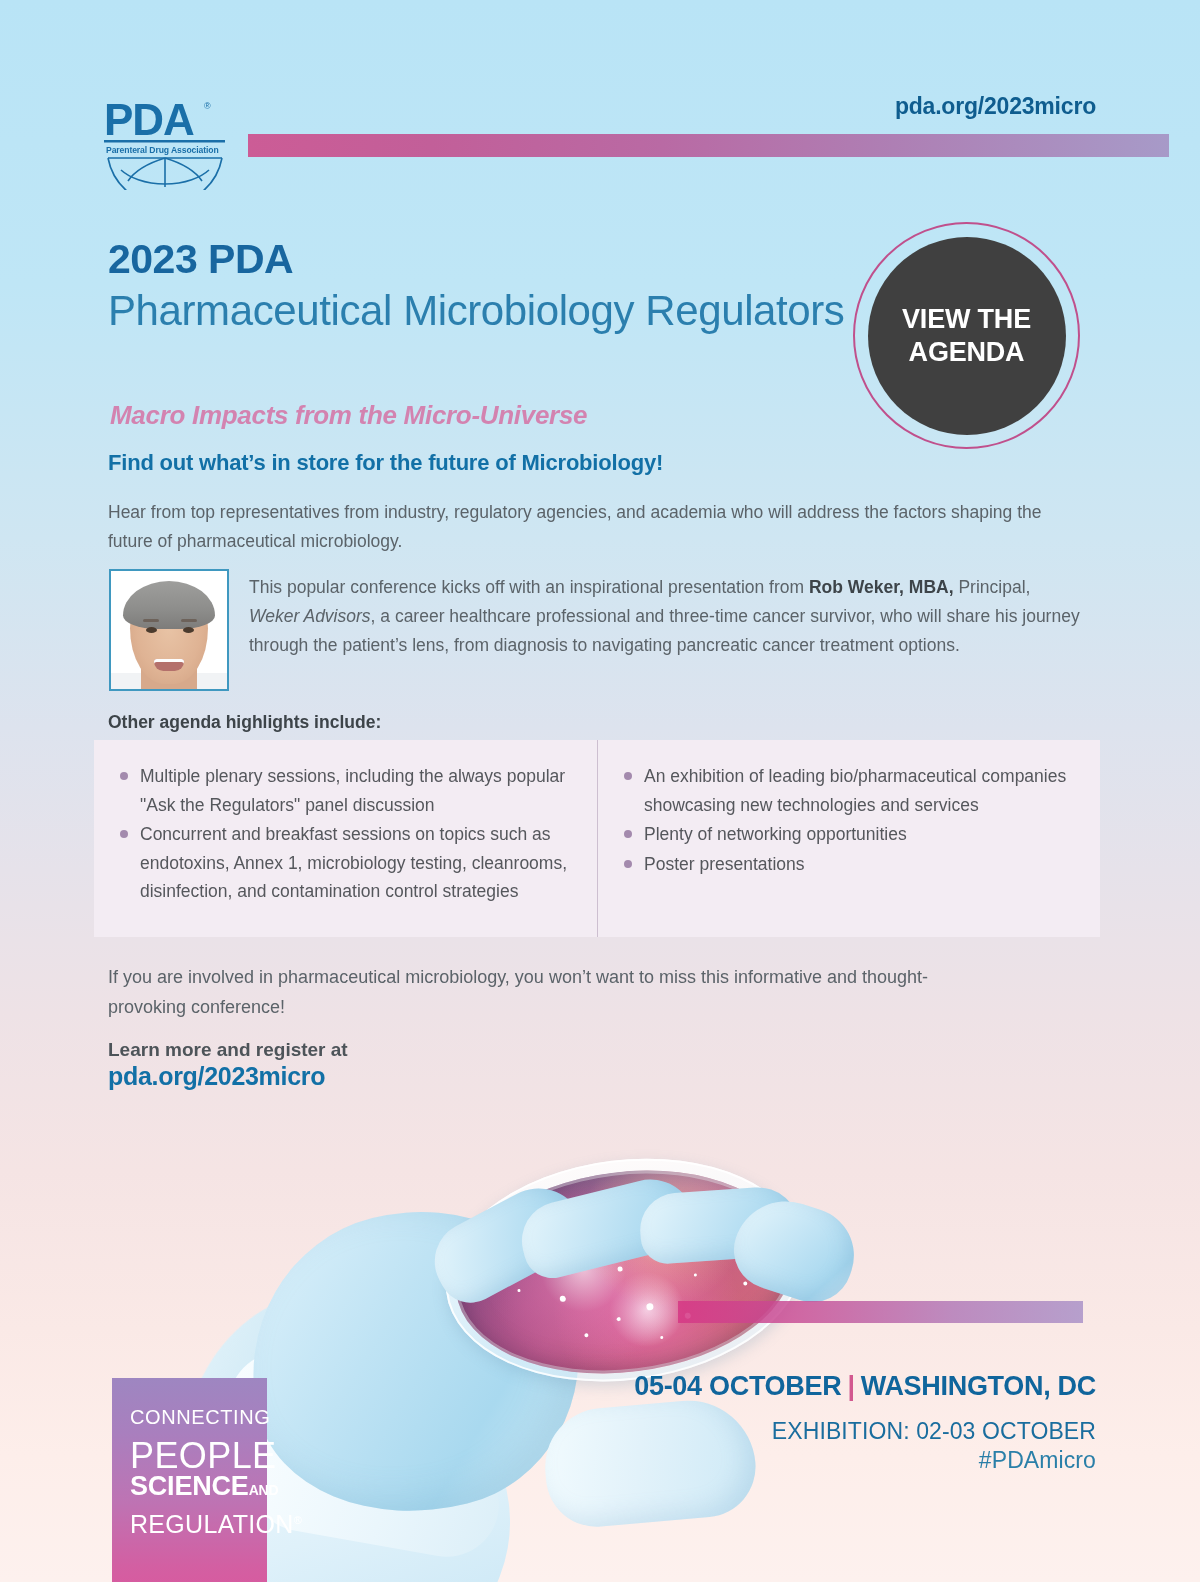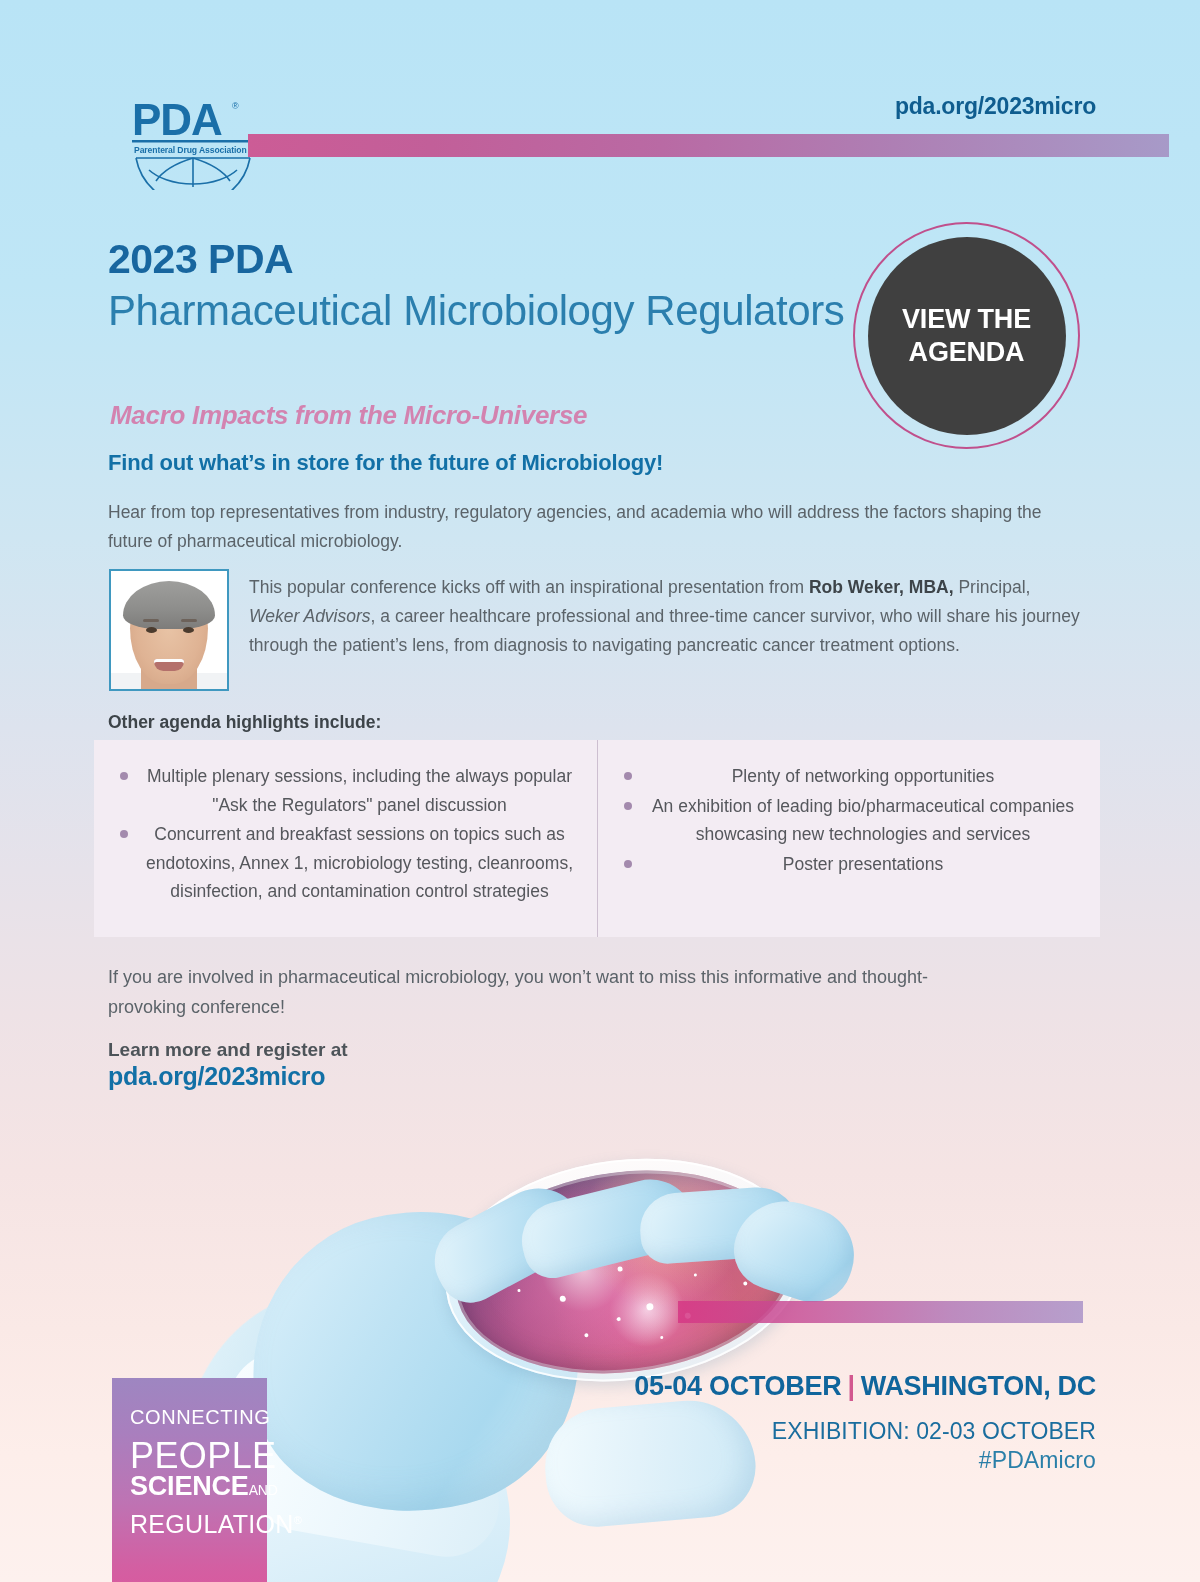--- a/index.html
+++ b/index.html
@@ -99,21 +99,21 @@
       linear-gradient(145deg,#4e3f72 0%,#7e4a7c 26%,#b45a86 50%,#c8607e 70%,#d87b86 88%,#e09a96 100%);
     box-shadow: inset 0 0 26px rgba(40,20,60,.40), inset 0 0 0 3px rgba(255,255,255,.45);
   }
   .dish .star{ position:absolute; background:#fff; border-radius:50%; }
   .dish-gloss{
     position:absolute; inset:0; border-radius:50%;
     background:linear-gradient(200deg,rgba(255,255,255,.42) 0%,rgba(255,255,255,.05) 30%,rgba(255,255,255,0) 55%);
   }
 
   
-  .pda-logo{ position:absolute; left:104px; top:95px; width:130px; height:95px;margin-left:28px; }
+  .pda-logo{ position:absolute; left:104px; top:95px; width:130px; height:95px; }
   .url-top{
     position:absolute; right:104px; top:93px;
     font-size:23px; font-weight:bold; color:#0f5d8f; letter-spacing:-0.2px;
   }
   .bar-top{
     position:absolute; left:248px; top:134px; width:921px; height:23px;
     background:linear-gradient(90deg,#cc5c96 0%,#c25f99 20%,#b96aa4 45%,#ae7fb4 70%,#a79ac8 100%);
   }
 
   
@@ -206,21 +206,21 @@
     position:absolute; left:108px; top:712px;
     font-size:17.5px; font-weight:bold; color:#3d4449;
   }
   .hl-panel{
     position:absolute; left:94px; top:740px; width:1006px; height:197px;
     background:#f3ecf3;
     display:flex;
   }
   .hl-col{ padding:22px 18px 0 24px; width:50%; position:relative; }
   .hl-col.right{ border-left:1.5px solid #cdbfd0; }
-  .hl-col ul{ list-style:none;text-align:center; }
+  .hl-col ul{ list-style:none; }
   .hl-col li{
     position:relative; padding-left:22px;
     font-size:17.5px; color:#55575c; line-height:28.5px; margin-bottom:1px;
   }
   .hl-col li:before{
     content:""; position:absolute; left:2px; top:10px;
     width:8px; height:8px; border-radius:50%; background:#a38aad;
   }
 
   .para3{
@@ -258,21 +258,21 @@
   }
 
   .tagbox{
     position:absolute; left:112px; top:1378px; width:155px; height:252px;
     background:linear-gradient(180deg,#9e86c1 0%,#a97fbe 22%,#bd74b4 48%,#d35fa2 75%,#e0539a 100%);
     color:#fff; padding:28px 0 16px 18px;
   }
   .tg1{ font-size:20px; font-weight:300; letter-spacing:0.6px; line-height:23px; }
   .tg2{ font-size:36px; font-weight:300; letter-spacing:0.4px; line-height:30px;margin-top:12px; }
   .tg3{ font-size:27px; font-weight:bold; letter-spacing:-0.2px; line-height:31px; }
-  .tg3 sup{ font-size:14px; font-weight:normal; vertical-align:baseline; }
+  .tg3 sup{ font-size:14px; font-weight:bold; vertical-align:baseline; }
   .tg4{ font-size:25px; font-weight:300; letter-spacing:0.3px; line-height:29px; }
   .tg4 sup{ font-size:11px; vertical-align:super; }
 </style>
 </head>
 <body>
 
 <div class="photo-layer">
   <div class="wrist"></div>
   <div class="wrist2"></div>
   <div class="lf lf1"></div>
@@ -363,22 +363,22 @@
 <div class="hl-title">Other agenda highlights include:</div>
 <div class="hl-panel">
   <div class="hl-col left">
     <ul>
       <li>Multiple plenary sessions, including the always popular "Ask the Regulators" panel discussion</li>
       <li>Concurrent and breakfast sessions on topics such as endotoxins, Annex 1, microbiology testing, cleanrooms, disinfection, and contamination control strategies</li>
     </ul>
   </div>
   <div class="hl-col right">
     <ul>
+      <li>An exhibition of leading bio/pharmaceutical companies showcasing new technologies and services</li>
       <li>Plenty of networking opportunities</li>
-      <li>An exhibition of leading bio/pharmaceutical companies showcasing new technologies and services</li>
       <li>Poster presentations</li>
     </ul>
   </div>
 </div>
 
 <div class="para3">If you are involved in pharmaceutical microbiology, you won’t want to miss this informative and thought-provoking conference!</div>
 <div class="learn">Learn more and register at</div>
 <div class="url-bot">pda.org/2023micro</div>
 
 <div class="bar-bot"></div>

